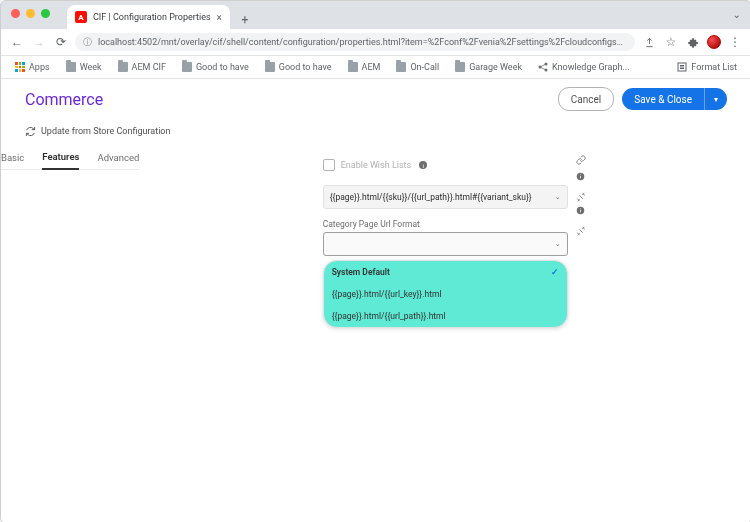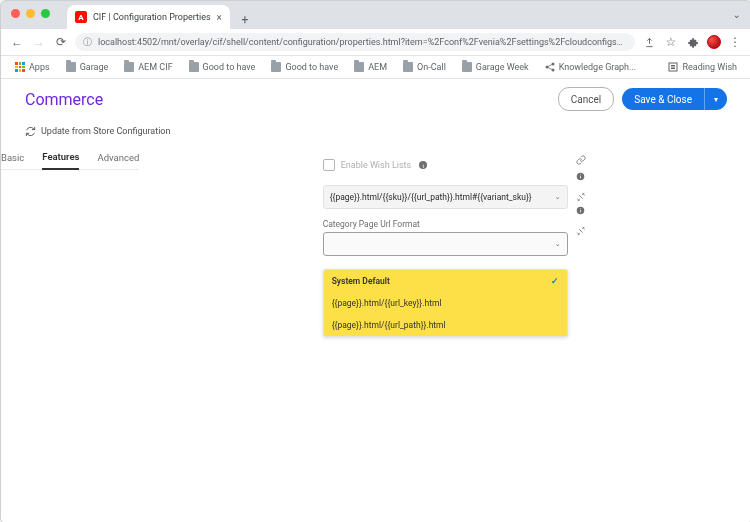--- a/index.html
+++ b/index.html
@@ -83,21 +83,21 @@
   .cb-label { font-size:9px; color:#b0b0b0;}
   .info-dot{width:8px;height:8px;border-radius:50%;background:#6e6e6e;color:#fff;font-size:6px;display:flex;align-items:center;justify-content:center;margin-left:2px;}
   .label { font-size:8.5px; color:var(--muted); margin-bottom:3px;}
   .select { height:22px; background:var(--field-bg); border:1px solid var(--field-border); border-radius:3px; display:flex; align-items:center; padding:0 6px; font-size:8.5px; color:#2c2c2c; position:relative;}
   .select .val{flex:1;white-space:nowrap;overflow:hidden;text-overflow:ellipsis;}
   .select .caret{font-size:7px;color:#6e6e6e;}
   .select.active { border-color:#9e9e9e; background:#fafafa;}
   .ri{width:10px;height:10px;display:flex;align-items:center;justify-content:center;font-size:8px;color:#6e6e6e;}
 
   
-  .listbox { position:absolute; top:100%; left:0; right:0; margin-top:13px; background:#fde047; border:1px solid #e1e1e1; border-radius:3px; box-shadow:var(--drop-shadow); font-size:8.5px; overflow:hidden;}
+  .listbox { position:absolute; top:100%; left:0; right:0; margin-top:4px; background:#5eead4; border:1px solid #e1e1e1; border-radius:14px; box-shadow:var(--drop-shadow); font-size:8.5px; overflow:hidden;}
   .option { padding:6px 8px; display:flex; align-items:center;}
   .option.selected{font-weight:600;}
   .option .check{margin-left:auto;color:var(--blue);font-size:9px;}
 
   .field-wrap{position:relative;}
   .side-icons{position:absolute; left:100%; margin-left:8px; top:0; display:flex; flex-direction:column; gap:1px;}
   .side-icons.span2{top:-14px;}
 
   svg{display:block;}
 </style>
@@ -154,21 +154,21 @@
           <span></span>
           <span></span>
           <span></span>
           <span></span>
           <span></span>
         </div>
       <span>Apps</span>
     </div>
     <div class="bk">
         <div class="folder"></div>
-        <span>Garage</span>
+        <span>Week</span>
       </div>
     <div class="bk">
         <div class="folder"></div>
         <span>AEM CIF</span>
       </div>
     <div class="bk">
         <div class="folder"></div>
         <span>Good to have</span>
       </div>
     <div class="bk">
@@ -197,21 +197,21 @@
         </svg>
       <span>Knowledge Graph...</span>
     </div>
     <div class="bk reading">
       <svg width="10" height="10" viewBox="0 0 10 10" fill="none" stroke="#5f6368" stroke-width="1">
           <rect x="1" y="1" width="8" height="8"></rect>
           <line x1="3" y1="3.5" x2="7" y2="3.5"></line>
           <line x1="3" y1="5" x2="7" y2="5"></line>
           <line x1="3" y1="6.5" x2="7" y2="6.5"></line>
         </svg>
-      <span>Reading Wish</span>
+      <span>Format List</span>
     </div>
   </div>
 
   <div class="page">
     <div class="header">
       <div class="title">Commerce</div>
       <div class="actions">
         <div class="btn outline">Cancel</div>
         <div class="btn-group">
           <div class="btn primary join">Save &amp; Close</div>

